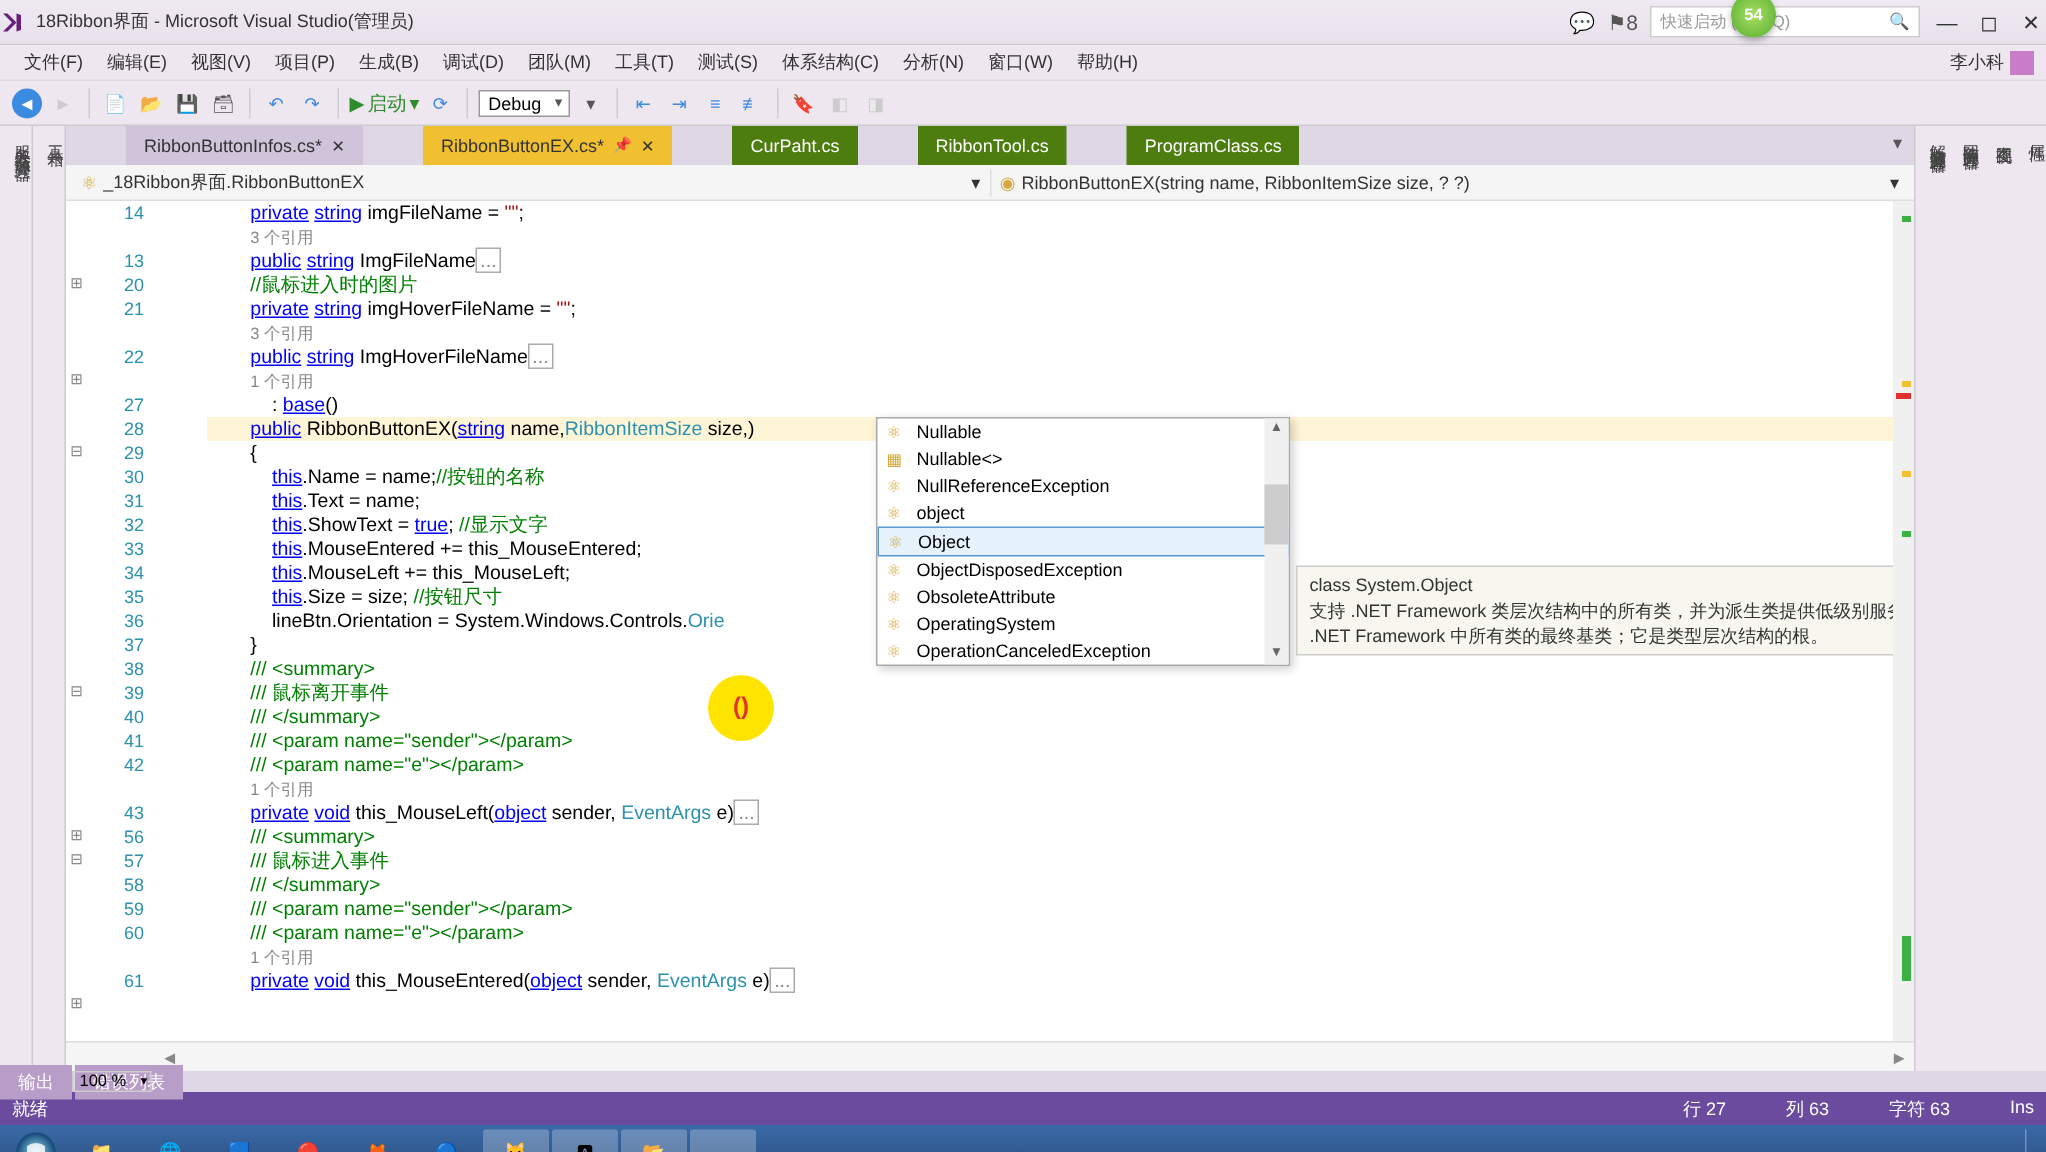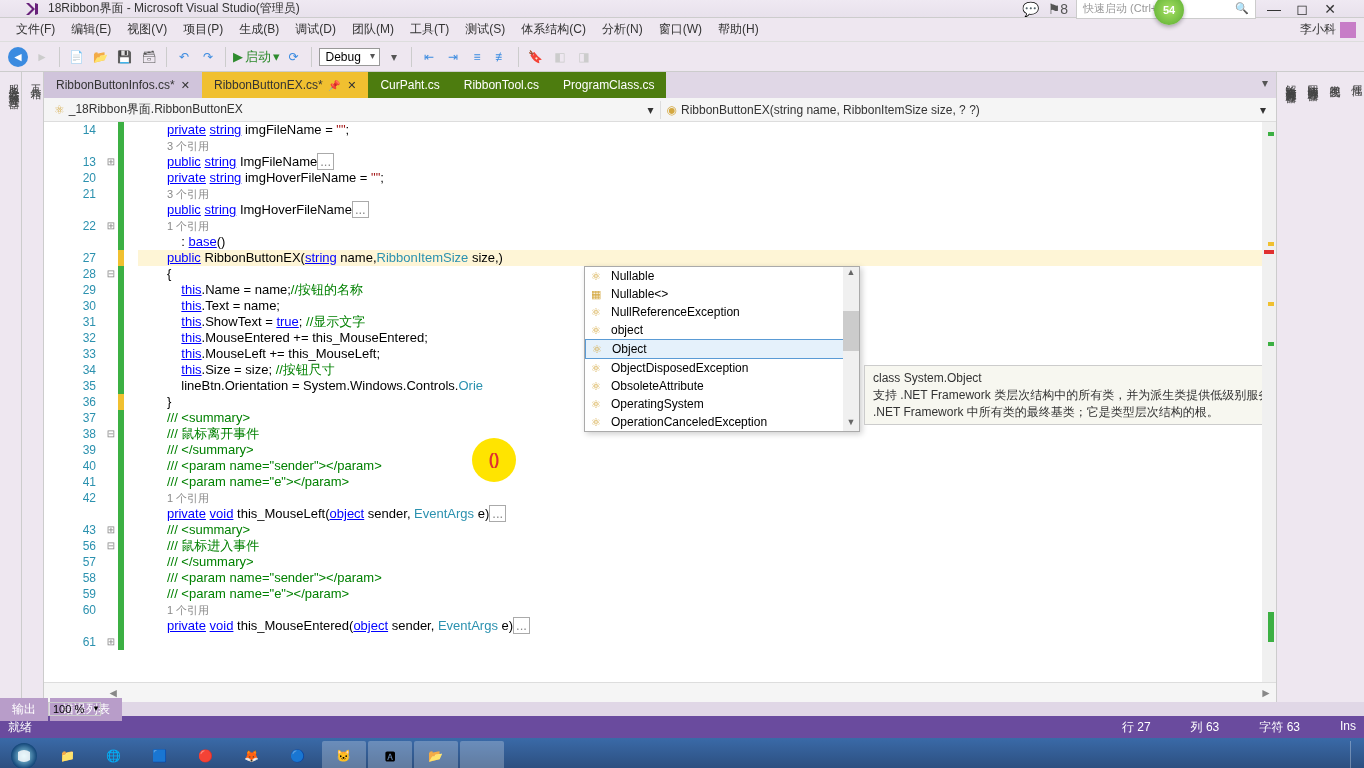--- a/index.html
+++ b/index.html
@@ -1,18 +1,18 @@
 <!DOCTYPE html>
 <html><head>
 <meta charset="utf-8">
 <style>
 * { margin: 0; padding: 0; box-sizing: border-box; font-family: "Microsoft YaHei", "Segoe UI", sans-serif; }
 body { background: #fff; font-size: 12px; overflow: hidden; width: 1364px; height: 768px; position: relative; }
 
-.titlebar { height: 18px; background: linear-gradient(#efe9f2, #e8e1ec); display: flex; align-items: center; padding: 0 24px; border-bottom: 1px solid #ccc; }
+.titlebar { height: 30px; background: linear-gradient(#efe9f2, #e8e1ec); display: flex; align-items: center; padding: 0 0; border-bottom: 1px solid #ccc; }
 .titlebar .logo { width: 16px; height: 16px; margin-right: 8px; display: inline-flex; align-items: center; }
 .titlebar .title { font-size: 12px; color: #333; }
 .titlebar .right { margin-left: auto; display: flex; align-items: center; gap: 8px; }
 .titlebar .right .notif { font-size: 14px; color: #555; }
 .titlebar .right .quick { background: #fff; border: 1px solid #ccc; padding: 2px 6px; width: 180px; color: #999; font-size: 11px; display: flex; align-items: center; }
 .titlebar .right .quick span:last-child { margin-left: auto; }
 .titlebar .right .winbtn { width: 20px; text-align: center; color: #333; font-size: 14px; }
 .green-badge { position: absolute; top: -5px; right: 180px; width: 30px; height: 30px; background: radial-gradient(#a8e063, #56ab2f); border-radius: 50%; color: #fff; display: flex; align-items: center; justify-content: center; font-weight: bold; font-size: 11px; box-shadow: 0 2px 4px rgba(0,0,0,0.3); }
 
 .menubar { height: 24px; background: #eee7f0; display: flex; align-items: center; padding: 0 8px; border-bottom: 1px solid #ddd; }
@@ -26,33 +26,33 @@
 .toolbar .start { color: #2e8b2e; font-size: 13px; display: flex; align-items: center; gap: 2px; }
 .toolbar .combo { border: 1px solid #999; background: #fff; padding: 1px 18px 1px 6px; font-size: 12px; position: relative; }
 .toolbar .combo::after { content: "▾"; position: absolute; right: 4px; font-size: 10px; color: #555; }
 
 .main { display: flex; height: 630px; }
 .sidetab { width: 22px; background: #eee7f0; border-right: 1px solid #ccc; writing-mode: vertical-rl; text-orientation: upright; font-size: 11px; color: #444; padding-top: 4px; letter-spacing: 2px; }
 .sidetab-right { width: 22px; background: #eee7f0; border-left: 1px solid #ccc; writing-mode: vertical-rl; text-orientation: upright; font-size: 11px; color: #444; padding-top: 4px; letter-spacing: 1px; }
 
 .editor-area { flex: 1; display: flex; flex-direction: column; }
 .doctabs { height: 26px; background: #e0d7e6; display: flex; align-items: stretch; }
-.doctab { padding: 4px 12px; font-size: 12px; color: #fff; display: flex; align-items: center; gap: 6px; }
+.doctab { padding: 4px 12px; font-size: 12px; color: #fff; display: flex; align-items: center; gap: 6px; margin-left: 40px; }
 .doctab.inactive { background: #d0c4db; color: #333; }
 .doctab.active { background: #f0c030; color: #333; }
 .doctab.bg { background: #4d7c0f; color: #fff; }
 .doctab .x { font-size: 11px; cursor: pointer; }
 .doctab .pin { font-size: 10px; }
 
 .nav-bar { height: 24px; background: #f5f5f5; border-bottom: 1px solid #ddd; display: flex; align-items: center; padding: 0 4px; }
 .nav-bar .combo-nav { flex: 1; border: none; font-size: 12px; color: #333; padding: 2px 6px; display: flex; align-items: center; }
 .nav-bar .combo-nav .ic { color: #d4a840; margin-right: 4px; }
 
 .code-area { flex: 1; display: flex; font-family: Consolas, monospace; font-size: 13px; position: relative; background: #fff; overflow: hidden; }
-.gutter { display: flex; }
+.gutter { display: flex; flex-direction: column; }
 .gutter .num { width: 60px; text-align: right; padding-right: 8px; color: #2b91af; font-size: 12px; }
 .gutter .fold { width: 14px; text-align: center; color: #888; font-size: 10px; }
 .gutter .bar { width: 6px; background: #3cb043; }
 .gutter .bar.yellow { background: #f0c030; }
 .code-lines { flex: 1; padding-left: 4px; }
 .line { height: 16px; line-height: 16px; white-space: pre; }
 .kw { color: #0000ff; text-decoration: underline; }
 .str { color: #a31515; }
 .typ { color: #2b91af; }
 .com { color: #008000; }
@@ -237,20 +237,21 @@
           <div class="gutter line"><div class="num">58</div><div class="fold"></div><div class="bar "></div></div>
           <div class="gutter line"><div class="num">59</div><div class="fold"></div><div class="bar "></div></div>
           <div class="gutter line"><div class="num">60</div><div class="fold"></div><div class="bar "></div></div>
           <div class="gutter line"><div class="num"></div><div class="fold"></div><div class="bar "></div></div>
           <div class="gutter line"><div class="num">61</div><div class="fold">⊞</div><div class="bar "></div></div>
         </div>
       <div id="code-lines" class="code-lines">
           <div class="line">        <span class="kw">private</span> <span class="kw">string</span> imgFileName = <span class="str">""</span>;</div>
           <div class="line">        <span class="ref">3 个引用</span></div>
           <div class="line">        <span class="kw">public</span> <span class="kw">string</span> ImgFileName<span style="border:1px solid #aaa;padding:0 2px;color:#888">...</span></div>
+          <div class="line">        <span class="com">//鼠标进入时的图片</span></div>
           <div class="line">        <span class="kw">private</span> <span class="kw">string</span> imgHoverFileName = <span class="str">""</span>;</div>
           <div class="line">        <span class="ref">3 个引用</span></div>
           <div class="line">        <span class="kw">public</span> <span class="kw">string</span> ImgHoverFileName<span style="border:1px solid #aaa;padding:0 2px;color:#888">...</span></div>
           <div class="line">        <span class="ref">1 个引用</span></div>
           <div class="line">            : <span class="kw">base</span>()</div>
           <div class="line hl-line">        <span class="kw">public</span> RibbonButtonEX(<span class="kw">string</span> name,<span class="typ">RibbonItemSize</span> size,)</div>
           <div class="line">        {</div>
           <div class="line">            <span class="kw">this</span>.Name = name;<span class="com">//按钮的名称</span></div>
           <div class="line">            <span class="kw">this</span>.Text = name;</div>
           <div class="line">            <span class="kw">this</span>.ShowText = <span class="kw">true</span>; <span class="com">//显示文字</span></div>

